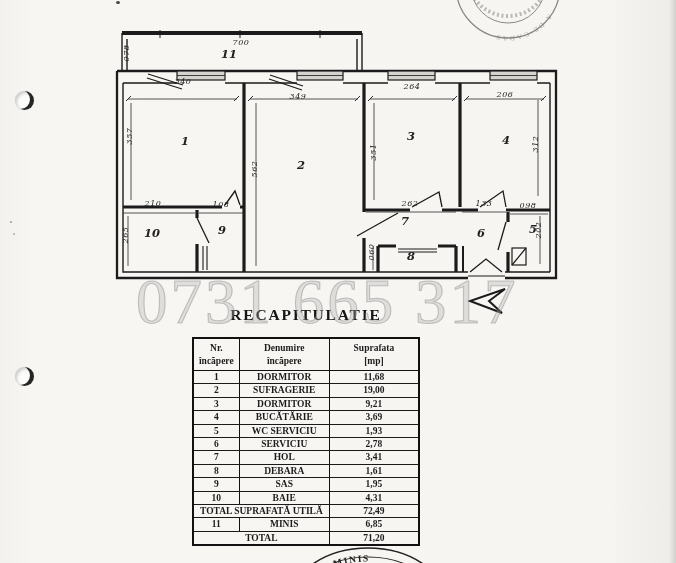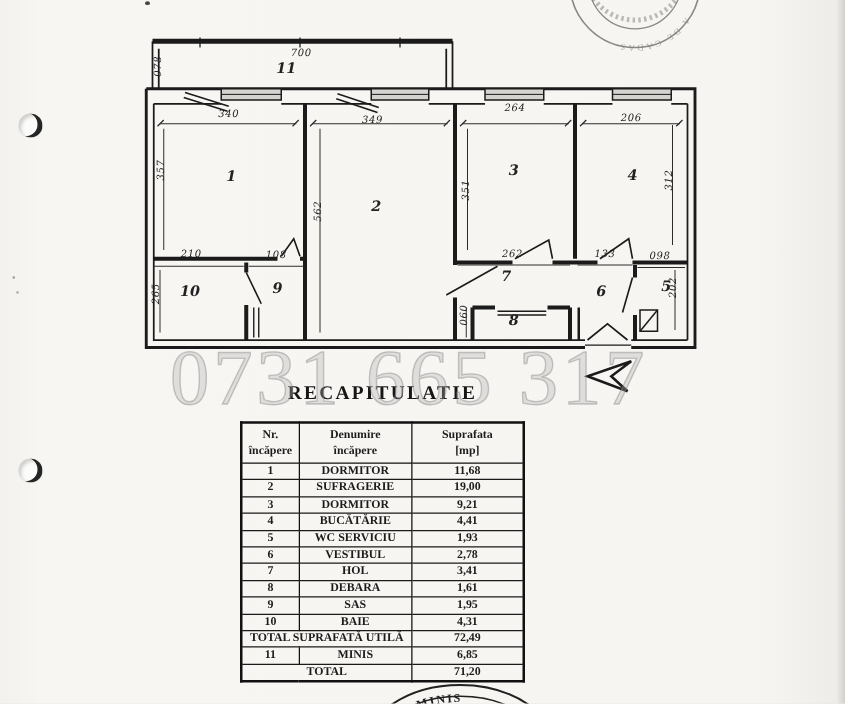--- a/index.html
+++ b/index.html
@@ -126,21 +126,21 @@
       <ellipse cx="368" cy="606" rx="71" ry="49" fill="none" stroke="#222" stroke-width="1.1"></ellipse>
       <path id="stampArcBottom" d="M302,590 A74,52 0 0 1 434,590" fill="none" stroke="none"></path>
       <text font-size="9.5" font-weight="bold" fill="#1e1e1e" letter-spacing="1.5" font-family="Liberation Serif,serif">
         <textPath href="#stampArcBottom" startOffset="27%">MINIS</textPath>
       </text>
     </g>
   </svg>
 
   <span class="hdim" style="left:241px;top:42px">700</span>
   <span class="vdim" style="left:126px;top:53px">078</span>
-  <span class="hdim" style="left:183px;top:91px">340</span>
+  <span class="hdim" style="left:183px;top:81px">340</span>
   <span class="vdim" style="left:129px;top:136px">357</span>
   <span class="hdim" style="left:298px;top:96px">349</span>
   <span class="vdim" style="left:254px;top:169px">562</span>
   <span class="hdim" style="left:412px;top:86px">264</span>
   <span class="vdim" style="left:373px;top:152px">351</span>
   <span class="hdim" style="left:505px;top:94px">206</span>
   <span class="vdim" style="left:535px;top:144px">312</span>
   <span class="hdim" style="left:153px;top:203px">210</span>
   <span class="vdim" style="left:125px;top:235px">265</span>
   <span class="hdim" style="left:221px;top:204px">108</span>
@@ -191,30 +191,30 @@
         <td class="c3">19,00</td>
       </tr>
       <tr>
         <td class="c1">3</td>
         <td class="c2">DORMITOR</td>
         <td class="c3">9,21</td>
       </tr>
       <tr>
         <td class="c1">4</td>
         <td class="c2">BUCĂTĂRIE</td>
-        <td class="c3">4,41</td>
+        <td class="c3">3,69</td>
       </tr>
       <tr>
         <td class="c1">5</td>
         <td class="c2">WC SERVICIU</td>
         <td class="c3">1,93</td>
       </tr>
       <tr>
         <td class="c1">6</td>
-        <td class="c2">VESTIBUL</td>
+        <td class="c2">SERVICIU</td>
         <td class="c3">2,78</td>
       </tr>
       <tr>
         <td class="c1">7</td>
         <td class="c2">HOL</td>
         <td class="c3">3,41</td>
       </tr>
       <tr>
         <td class="c1">8</td>
         <td class="c2">DEBARA</td>

